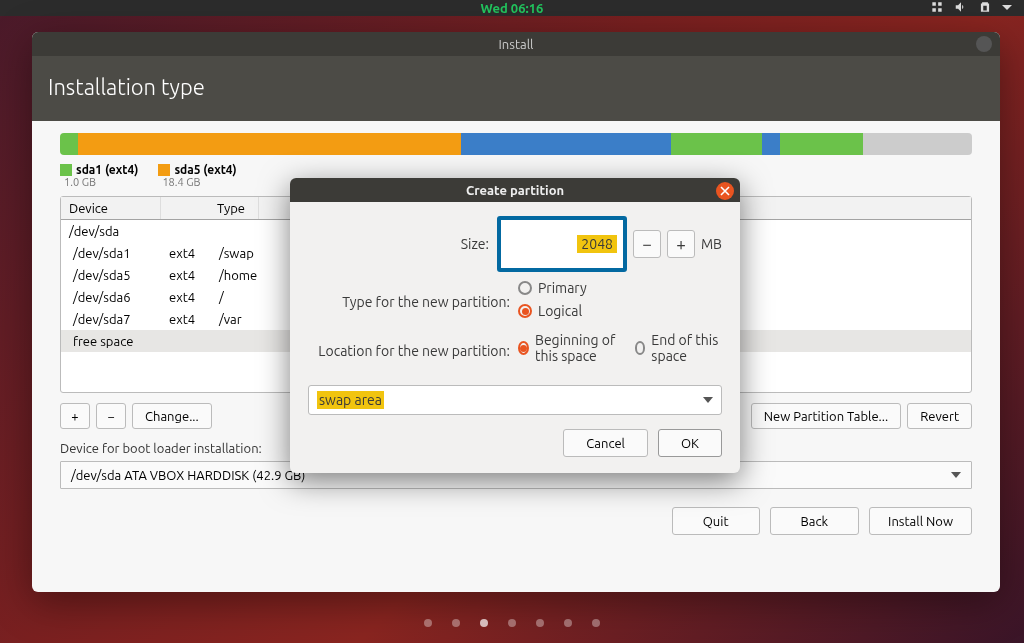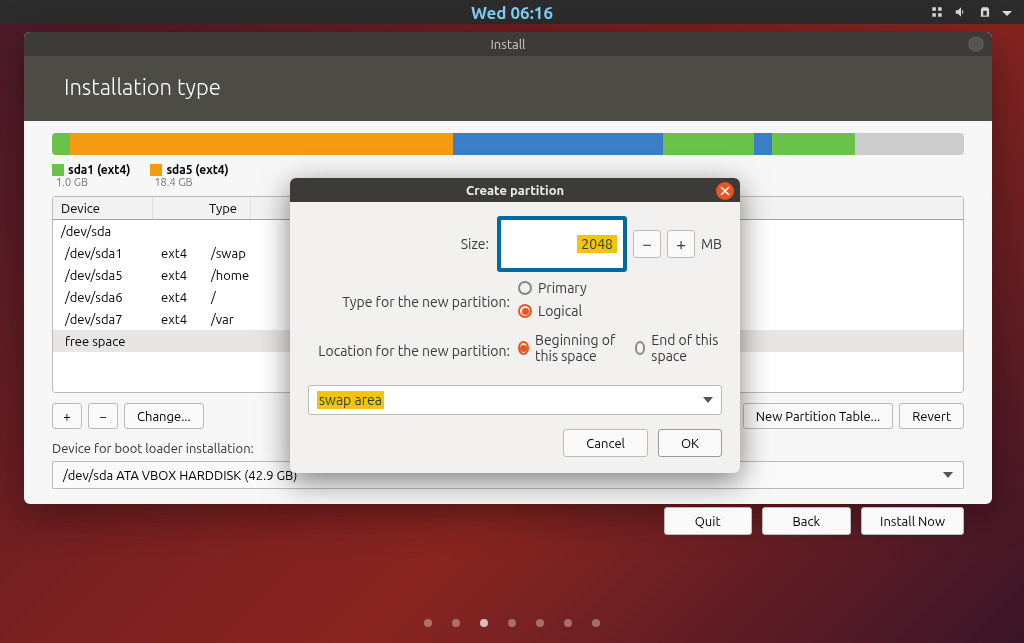--- a/index.html
+++ b/index.html
@@ -1,26 +1,26 @@
 <!DOCTYPE html>
 <html><head>
 <meta charset="utf-8">
 <style>
   * { box-sizing: border-box; margin: 0; padding: 0; font-family: Ubuntu, "Segoe UI", sans-serif; }
   body { width: 1024px; height: 643px; background: linear-gradient(135deg, #4a1a2a 0%, #7a2020 40%, #8a2520 60%, #3a1528 100%); overflow: hidden; position: relative; }
   
-  .topbar { height: 24px; background: #2c2c2c; color: #7dd3fc; display: flex; align-items: center; justify-content: center; position: relative; font-size: 17px; font-weight: bold; }
+  .topbar { height: 16px; background: #2c2c2c; color: #22c55e; display: flex; align-items: center; justify-content: center; position: relative; font-size: 13px; font-weight: bold; }
   .topbar-right { position: absolute; right: 12px; display: flex; gap: 10px; align-items: center; }
   .topbar-right svg { fill: #ddd; }
   
-  .installer { position: absolute; left: 24px; top: 32px; width: 968px; height: 472px; background: #f7f7f7; border-radius: 6px; overflow: visible; box-shadow: 0 10px 40px rgba(0,0,0,0.4); }
+  .installer { position: absolute; left: 32px; top: 32px; width: 968px; height: 560px; background: #f7f7f7; border-radius: 6px; overflow: visible; box-shadow: 0 10px 40px rgba(0,0,0,0.4); }
   .installer-titlebar { height: 24px; background: #3c3b37; color: #ccc; text-align: center; line-height: 24px; font-size: 13px; border-radius: 6px 6px 0 0; position: relative; }
   .installer-titlebar .close { position: absolute; right: 8px; top: 4px; width: 16px; height: 16px; border-radius: 50%; background: #555; }
   
-  .installer-header { background: #4c4b46; color: #fff; padding: 18px 40px 22px; font-size: 22px; font-weight: 300; }
+  .installer-header { background: #4c4b46; color: #fff; padding: 18px 16px 22px; font-size: 22px; font-weight: 300; }
   
   .installer-body { padding: 12px 28px 16px; position: relative; }
   
   .partbar { height: 22px; display: flex; border-radius: 4px; overflow: hidden; margin-bottom: 8px; }
   .partbar div { height: 100%; }
   .pb-green { background: #6bc24a; }
   .pb-orange { background: #f39c12; }
   .pb-blue { background: #3b7ec8; }
   .pb-grey { background: #ccc; }
   

